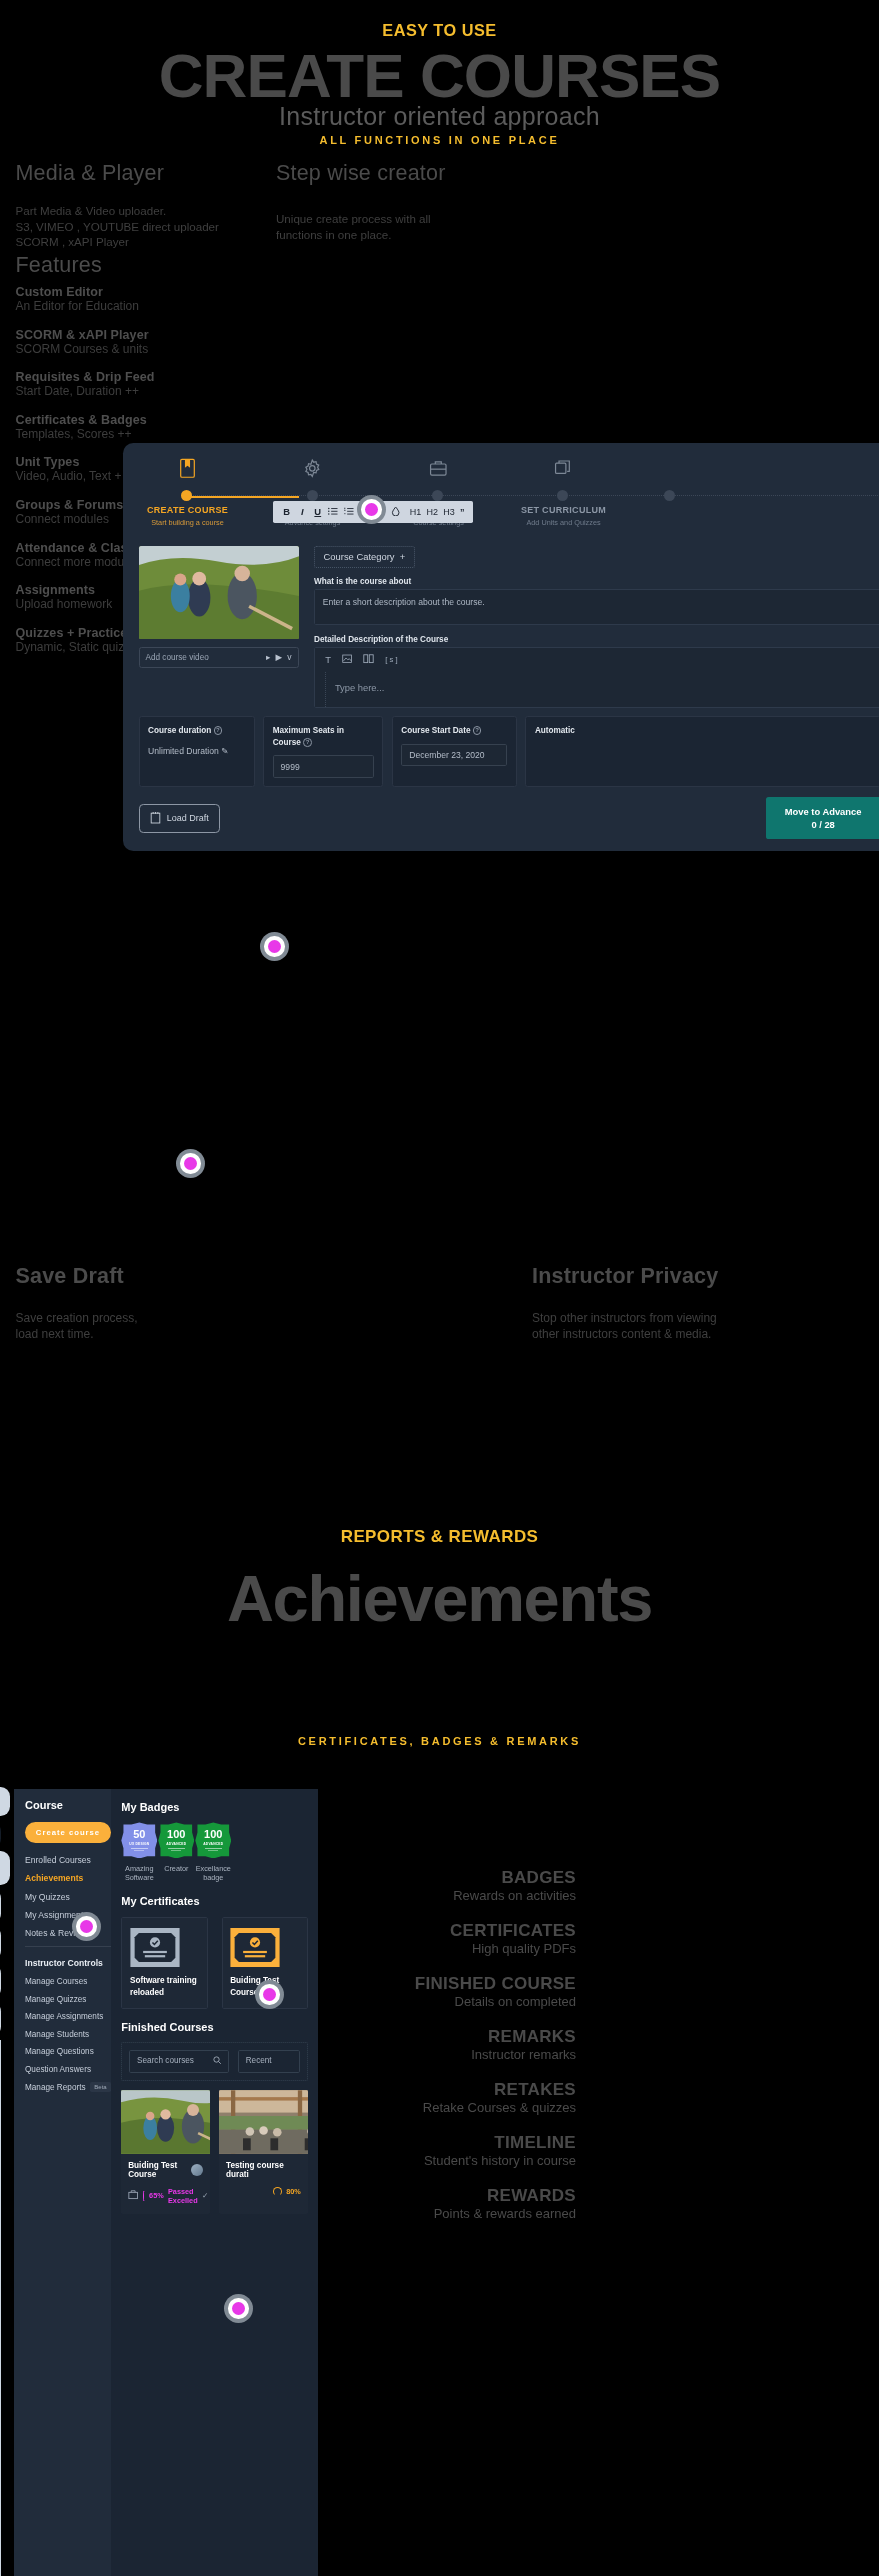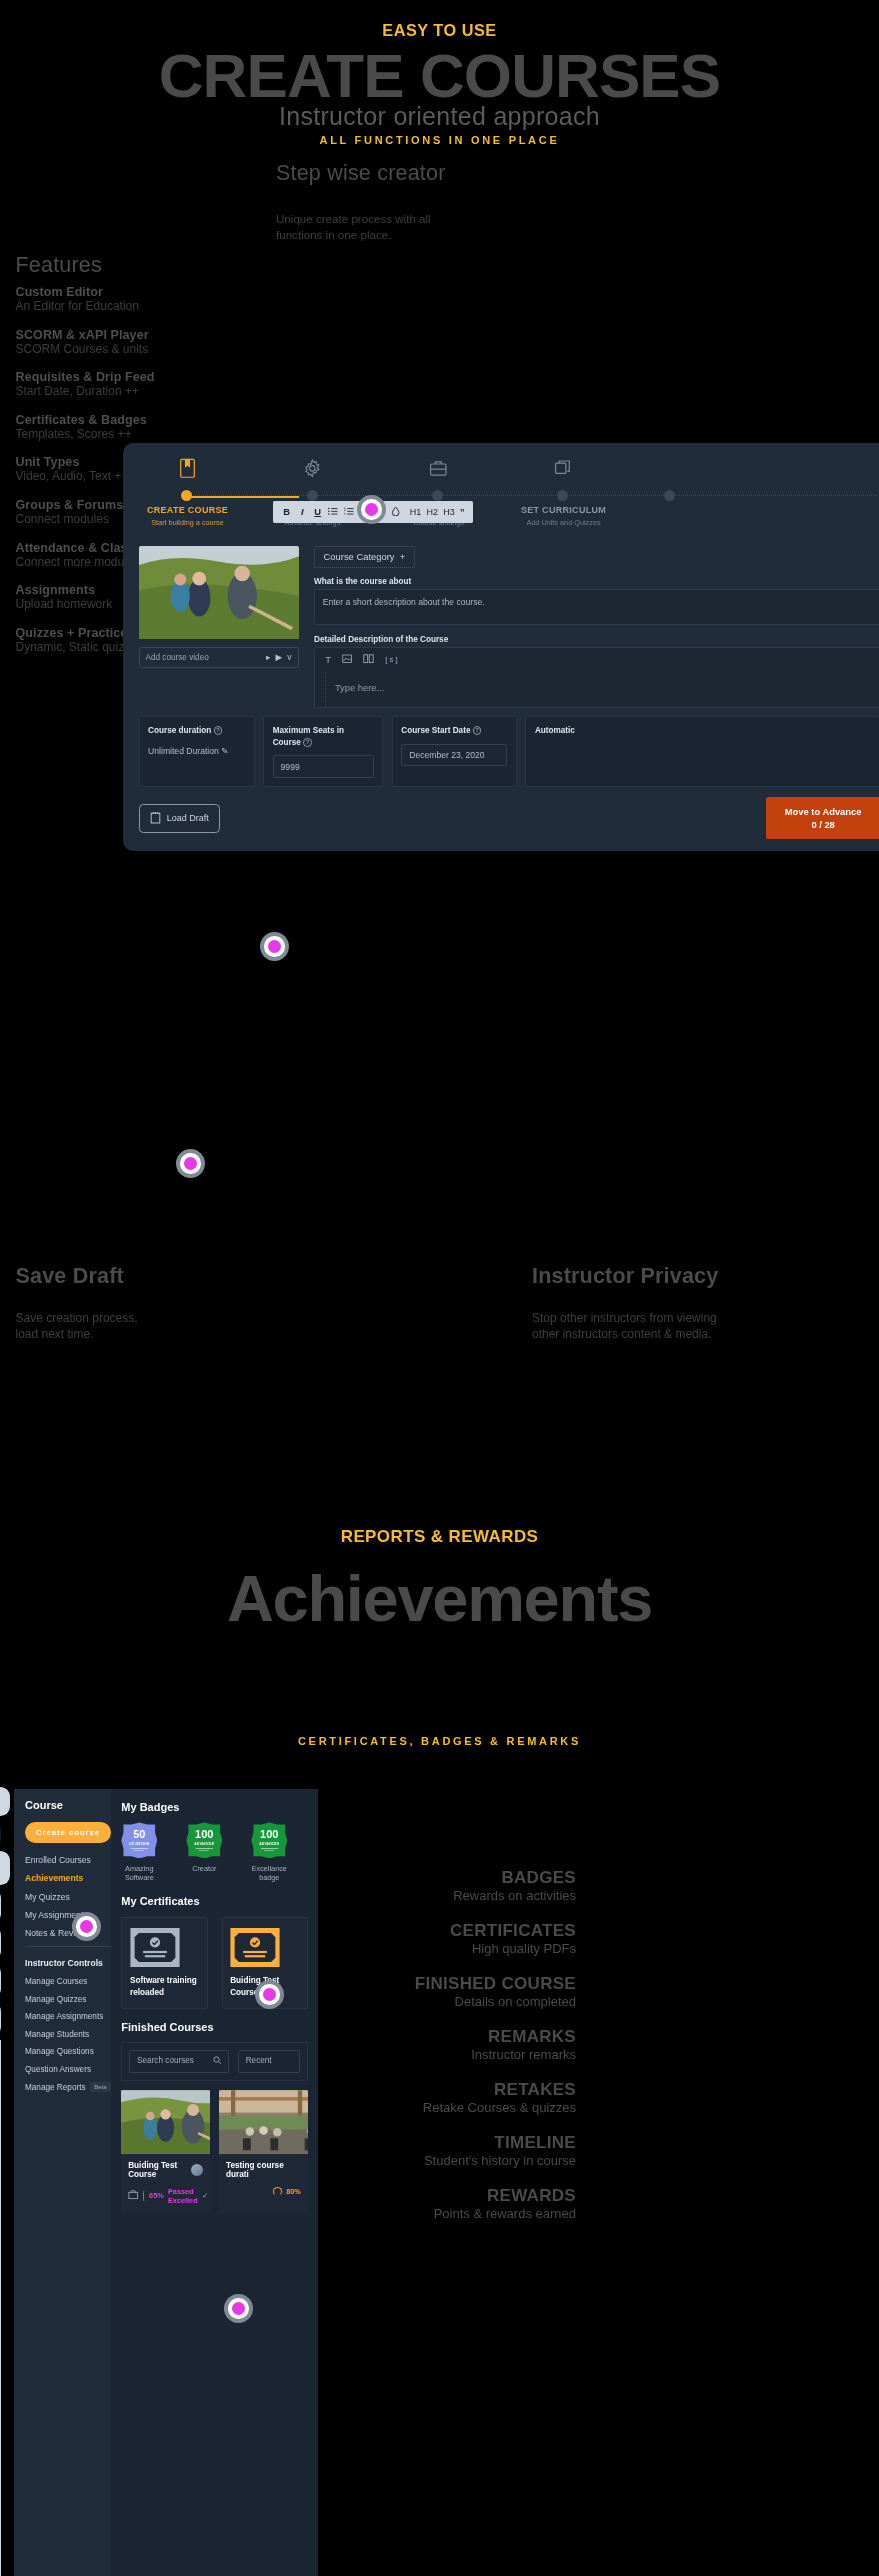--- a/index.html
+++ b/index.html
@@ -148,21 +148,21 @@
     vertical-align:middle;
   }
 
   .actionrow { display:flex; align-items:center; justify-content:space-between; padding:10.3px 15.5px 12px 15.5px;}
   .loaddraft {
     display:flex; align-items:center; gap:6px;
     border:0.9px solid #8d97a5; border-radius:4.3px; padding:6px 10.3px;
     font-size:9px; color:#cfd6e0;
   }
   .movebtn {
-    background:#c2410c; color:#fff; font-weight:bold; font-size:9.4px;
+    background:#0f766e; color:#fff; font-weight:bold; font-size:9.4px;
     border-radius:2.6px; padding:7.7px 19px; text-align:center; line-height:1.45;
   }
 
   
   .cursor {
     position:absolute; width:29px; height:29px; border-radius:50%;
     background:#808a94; display:flex; align-items:center; justify-content:center;
     z-index:40;
   }
   .cursor i { width:20.6px; height:20.6px; border-radius:50%; background:#fff; display:flex; align-items:center; justify-content:center;}
@@ -192,21 +192,21 @@
   .sb-div { border-top:0.9px solid #36404f; margin:6.9px 0 10.3px 0;}
   .sb-group { color:#e8edf3; font-size:8.6px; font-weight:bold; margin-bottom:9.4px;}
   .sb-sm { color:#c7cfdb; font-size:8.2px; margin-bottom:8.6px; display:flex; justify-content:space-between; align-items:center;}
   .beta { background:#2b3646; color:#9fa9b7; font-size:6px; padding:1.7px 4.3px; border-radius:1.7px;}
 
   .content {
     position:absolute; left:137px; top:0px; width:207px; height:787px;
     background:#1b2533; padding:12px 10.3px;
   }
   .c-h { color:#fff; font-weight:bold; font-size:11px; margin-bottom:9.4px;}
-  .badges { display:flex; gap:29px; margin-bottom:12px;}
+  .badges { display:flex; gap:1px; margin-bottom:12px;}
   .badge { width:36px; text-align:center;}
   .bshape {
     width:36px; height:36px; margin:0 auto; display:flex; flex-direction:column;
     align-items:center; justify-content:center; color:#fff;
     clip-path: polygon(50% 0%,72% 6%,94% 6%,94% 28%,100% 50%,94% 72%,94% 94%,72% 94%,50% 100%,28% 94%,6% 94%,6% 72%,0% 50%,6% 28%,6% 6%,28% 6%);
   }
   .bshape .n { font-size:11px; font-weight:bold; line-height:1; }
   .bshape .t { font-size:3.3px; font-weight:bold; letter-spacing:0.2px; margin-top:1.7px;}
   .bshape .bar { width:17px; height:0.9px; background:rgba(255,255,255,.55); margin-top:1.7px;}
   .bshape .bar2 { width:10.3px; height:0.9px; background:rgba(255,255,255,.4); margin-top:1.7px;}
@@ -254,20 +254,28 @@
   <div style="position:absolute;left:0;top:45px;width:879px;">
     <div class="bigtitle">CREATE COURSES</div>
   </div>
   <div style="position:absolute;left:0;top:102px;width:879px;">
     <div class="subtitle">Instructor oriented approach</div>
   </div>
   <div style="position:absolute;left:0;top:134px;width:879px;">
     <div class="kicker-wide">ALL FUNCTIONS IN ONE PLACE</div>
   </div>
 
+  <div style="position:absolute;left:15.5px;top:161px;width:258px;">
+    <div class="colhead">Media &amp; Player</div>
+    <div class="colsub" style="margin-top:17px;">
+      <div>Part Media &amp; Video uploader.</div>
+      <div>S3, VIMEO , YOUTUBE direct uploader</div>
+      <div>SCORM , xAPI Player</div>
+    </div>
+  </div>
 
   <div style="position:absolute;left:276px;top:161px;width:275px;">
     <div class="colhead">Step wise creator</div>
     <div class="colsub" style="margin-top:25px;">
       <div>Unique create process with all</div>
       <div>functions in one place.</div>
     </div>
   </div>
 
   <div style="position:absolute;left:15.5px;top:253px;width:258px;">

